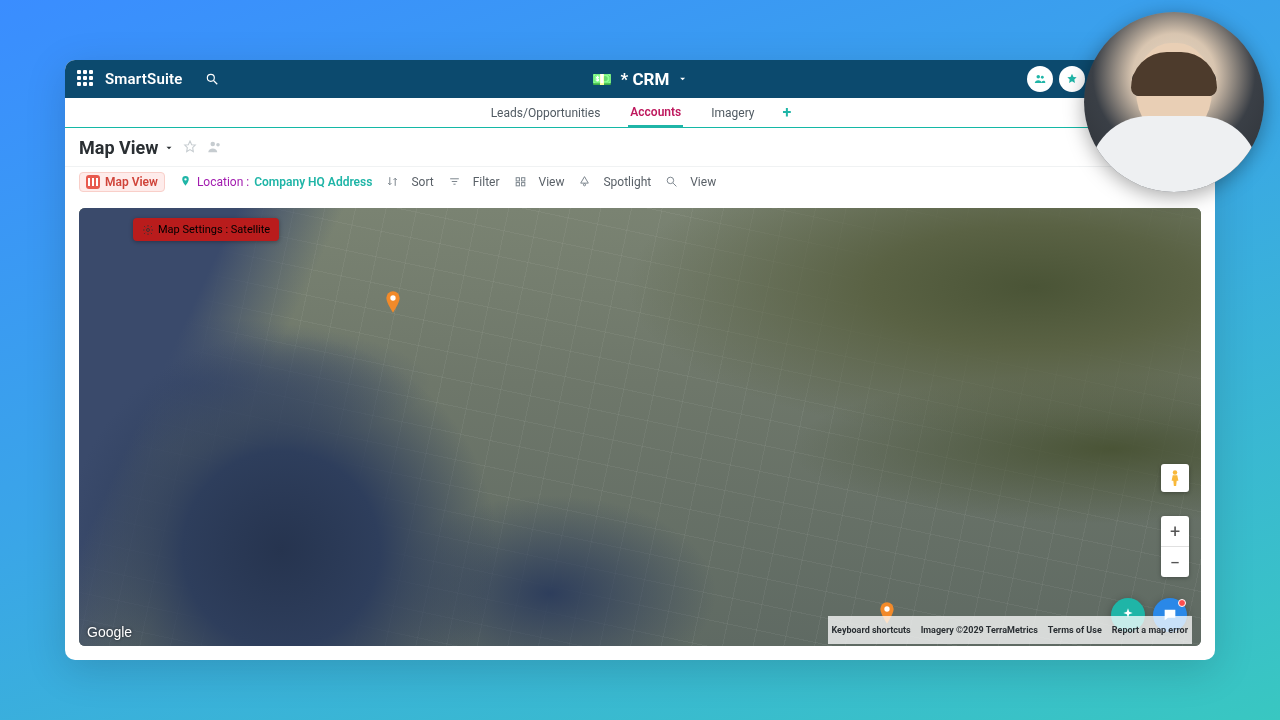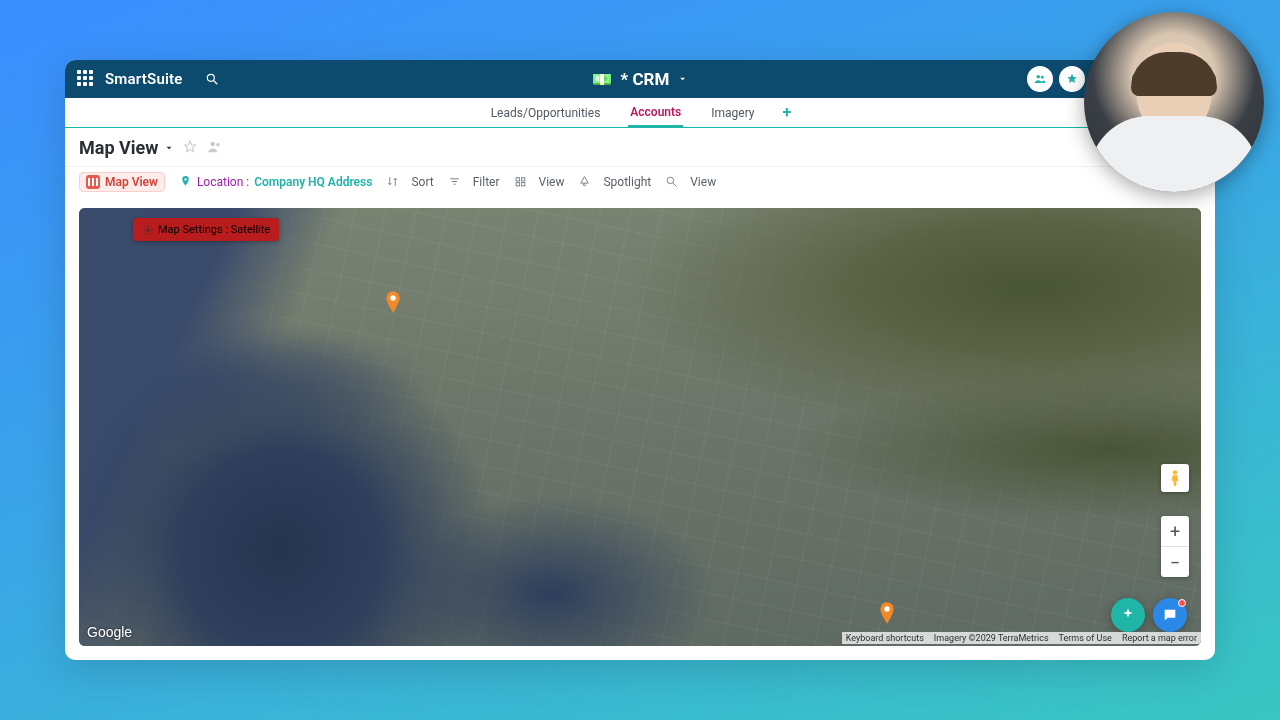--- a/index.html
+++ b/index.html
@@ -91,21 +91,21 @@
   .pegman{position:absolute;right:12px;top:256px;width:28px;height:28px;background:#fff;border-radius:3px;box-shadow:0 1px 4px rgba(0,0,0,.3);display:flex;align-items:center;justify-content:center;cursor:grab;}
   .pegman svg{width:14px;height:18px;fill:#f8b93b;}
   .zoom{position:absolute;right:12px;top:308px;width:28px;background:#fff;border-radius:3px;box-shadow:0 1px 4px rgba(0,0,0,.3);display:flex;flex-direction:column;}
   .zoom button{all:unset;height:30px;display:flex;align-items:center;justify-content:center;font-size:18px;color:#555;cursor:pointer;}
   .zoom .sep{height:1px;background:#e0e0e0;}
   .fab{position:absolute;width:34px;height:34px;border-radius:50%;display:flex;align-items:center;justify-content:center;box-shadow:0 2px 8px rgba(0,0,0,.3);cursor:pointer;}
   .fab1{right:56px;bottom:14px;background:#1fb5a7;color:#fff;}
   .fab2{right:14px;bottom:14px;background:#2a88e8;color:#fff;}
   .fab2 .dot{position:absolute;top:1px;right:1px;width:8px;height:8px;border-radius:50%;background:#ff4d4d;border:1.5px solid #fff;}
   .goog{position:absolute;left:8px;bottom:6px;color:#fff;font-family:Arial,sans-serif;font-size:14px;font-weight:500;text-shadow:0 0 3px rgba(0,0,0,.6);}
-  .attrib{position:absolute;right:0;bottom:2px;display:flex;gap:10px;font-size:9px;color:#2a2f33;background:rgba(255,255,255,.75);padding:1px 4px;}
+  .attrib{position:absolute;right:9px;bottom:2px;display:flex;gap:10px;font-size:9px;color:#2a2f33;background:rgba(255,255,255,.75);padding:9px 4px;font-weight:bold;}
   .attrib span,.attrib a{color:#2a2f33;text-decoration:none;cursor:pointer;}
 
   
   .presenter{position:absolute;top:12px;right:16px;width:180px;height:180px;border-radius:50%;background:radial-gradient(circle at 50% 35%, #e9d9c6 0%, #d8c5b0 28%, #3a3f46 55%, #2a2e33 100%);box-shadow:0 4px 20px rgba(0,0,0,.35);pointer-events:none;overflow:hidden;}
   .presenter::before{content:"";position:absolute;left:50%;top:44%;transform:translate(-50%,-50%);width:76px;height:96px;border-radius:46% 46% 50% 50%;background:#e9cfb5;}
   .presenter::after{content:"";position:absolute;left:50%;top:22%;transform:translateX(-50%);width:86px;height:44px;border-radius:44px 44px 10px 10px;background:#4d3b2c;}
   .glasses{position:absolute;left:50%;top:40%;transform:translate(-50%,-50%);width:84px;height:24px;}
   .glasses span{position:absolute;top:0;width:34px;height:24px;border:3px solid #2b2b2b;border-radius:7px;background:rgba(255,255,255,.05);}
   .glasses span:first-child{left:0;} .glasses span:last-child{right:0;}
   .glasses::after{content:"";position:absolute;left:34px;top:9px;width:16px;height:3px;background:#2b2b2b;}

